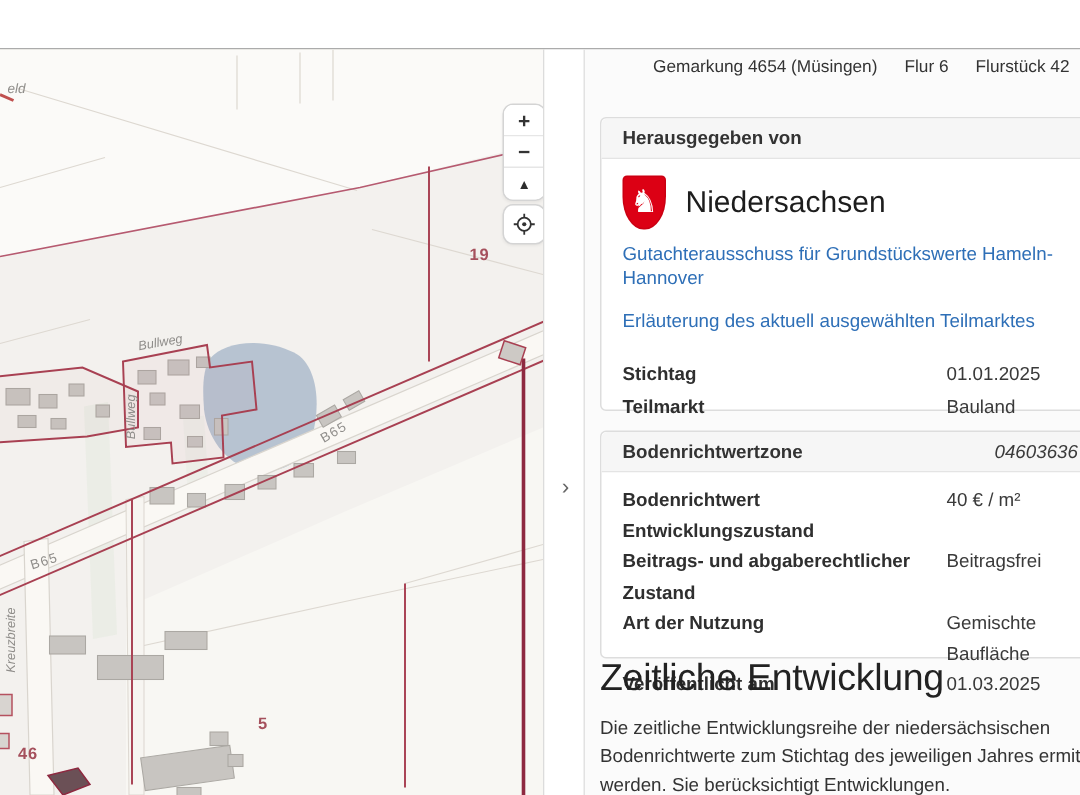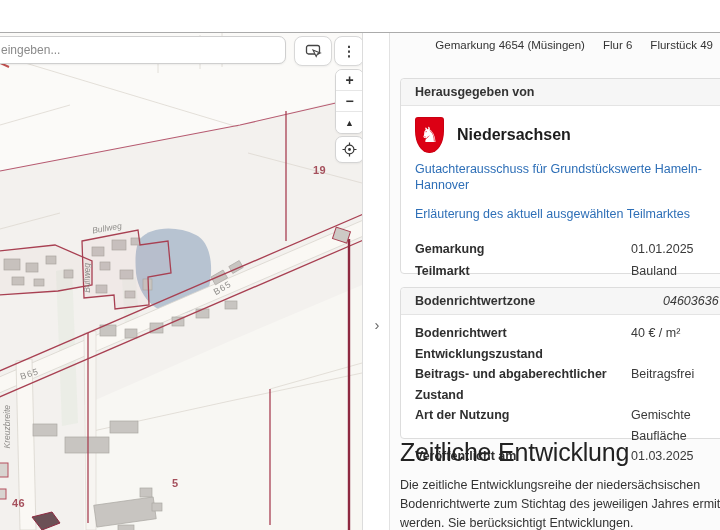--- a/index.html
+++ b/index.html
@@ -55,21 +55,21 @@
   #card-publisher{top:45px;height:196px;}
   #card-zone{top:254px;height:152px;}
   .card-header{background:#f6f6f6;border-bottom:1px solid #e4e4e4;border-radius:4px 4px 0 0;padding:6px 14px;font-size:12.5px;font-weight:bold;color:#333;}
   .card-header-row{display:flex;}
   .card-header-row .lab{width:248px;flex:none;}
   .card-header-row .val{font-weight:normal;color:#3a3a3a;font-style:italic;}
 
   #logo-row{display:flex;align-items:center;gap:13px;margin:11px 14px 8px;}
   #shield{width:29px;height:36px;background:#dc0014;border-radius:3px 3px 14px 14px / 3px 3px 22px 22px;display:flex;align-items:center;justify-content:center;box-shadow:inset 0 0 0 1px rgba(0,0,0,.08);}
   #shield .horse{color:#fff;font-size:21px;line-height:1;transform:translateY(-1px);}
-  #state-name{font-size:16px;font-weight:bold;color:#1d1d1d;}
+  #state-name{font-size:20px;font-weight:normal;color:#1d1d1d;}
   .plink{display:block;margin:0 14px;font-size:12.5px;color:#2e6fb7;text-decoration:none;cursor:pointer;line-height:16px;}
   #link-committee{margin-top:6px;}
   #link-explain{margin-top:13px;}
   .meta{margin:16px 14px 0;}
   .mrow{display:flex;font-size:12.5px;line-height:22px;color:#3a3a3a;}
   .mrow .lab{width:216px;flex:none;font-weight:bold;color:#2f2f2f;}
   .zone-rows{margin:8px 14px 0;}
   .zone-rows .mrow{line-height:20.5px;}
 
   #dev-section{position:absolute;left:10px;top:405px;width:360px;}
@@ -160,32 +160,20 @@
     <div class="maplabel" id="lbl-eld">eld</div>
     <div class="maplabel zone" id="lbl-19">19</div>
     <div class="maplabel zone" id="lbl-16">5</div>
     <div class="maplabel zone" id="lbl-35">46</div>
     <div class="maplabel" id="lbl-b65-low">B65</div>
     <div class="maplabel" id="lbl-b65-up">B65</div>
     <div class="maplabel street vert" id="lbl-kreuz">Kreuzbreite</div>
     <div class="maplabel street" id="lbl-bull-diag">Bullweg</div>
     <div class="maplabel street vert" id="lbl-bull-vert">Bullweg</div>
 
-    <div id="map-toolbar">
-      <input id="search-input" type="text" placeholder="eingeben..." style="">
-      <div class="pillbtn" id="btn-select">
-        <svg width="17" height="15" viewBox="0 0 17 15">
-          <rect x="1.5" y="1.5" width="13" height="8.5" rx="2" fill="none" stroke="#444" stroke-width="1.3"></rect>
-          <path d="M8,6 l3.2,6.5 1.2,-2.6 2.8,-1 Z" fill="#fff" stroke="#444" stroke-width="1.1"></path>
-        </svg>
-      </div>
-      <div class="pillbtn" id="btn-menu">
-        <span>⋮</span>
-      </div>
-    </div>
 
     <div id="zoomgroup">
       <button class="zbtn" id="btn-zoom-in">
           <span>+</span>
         </button>
       <button class="zbtn" id="btn-zoom-out">
           <span>−</span>
         </button>
       <button class="zbtn" id="btn-north">
           <span>▲</span>
@@ -204,36 +192,36 @@
     <div id="collapse-btn">
       <span>›</span>
     </div>
   </div>
 
   <div id="panel">
 
     <div id="topbar-items">
       <span>Gemarkung 4654 (Müsingen)</span>
       <span>Flur 6</span>
-      <span>Flurstück 49</span>
+      <span>Flurstück 42</span>
     </div>
 
     <div class="card" id="card-publisher">
       <div class="card-header">Herausgegeben von</div>
       <div id="logo-row">
         <div id="shield">
           <span class="horse">♞</span>
         </div>
         <span id="state-name">Niedersachsen</span>
       </div>
       <a class="plink" id="link-committee">Gutachterausschuss für Grundstückswerte Hameln-Hannover</a>
       <a class="plink" id="link-explain">Erläuterung des aktuell ausgewählten Teilmarktes</a>
       <div class="meta">
         <div class="mrow">
-          <span class="lab">Gemarkung</span>
+          <span class="lab">Stichtag</span>
           <span class="val">01.01.2025</span>
         </div>
         <div class="mrow">
           <span class="lab">Teilmarkt</span>
           <span class="val">Bauland</span>
         </div>
       </div>
     </div>
 
     <div class="card" id="card-zone">

